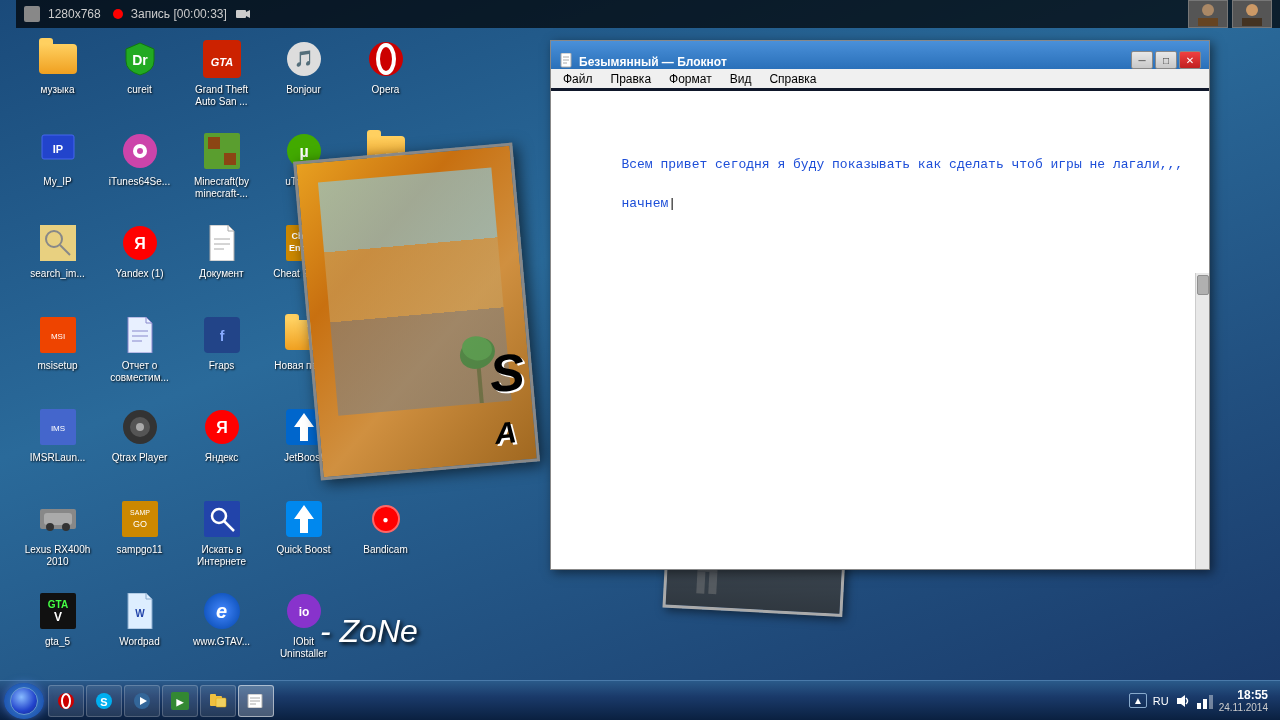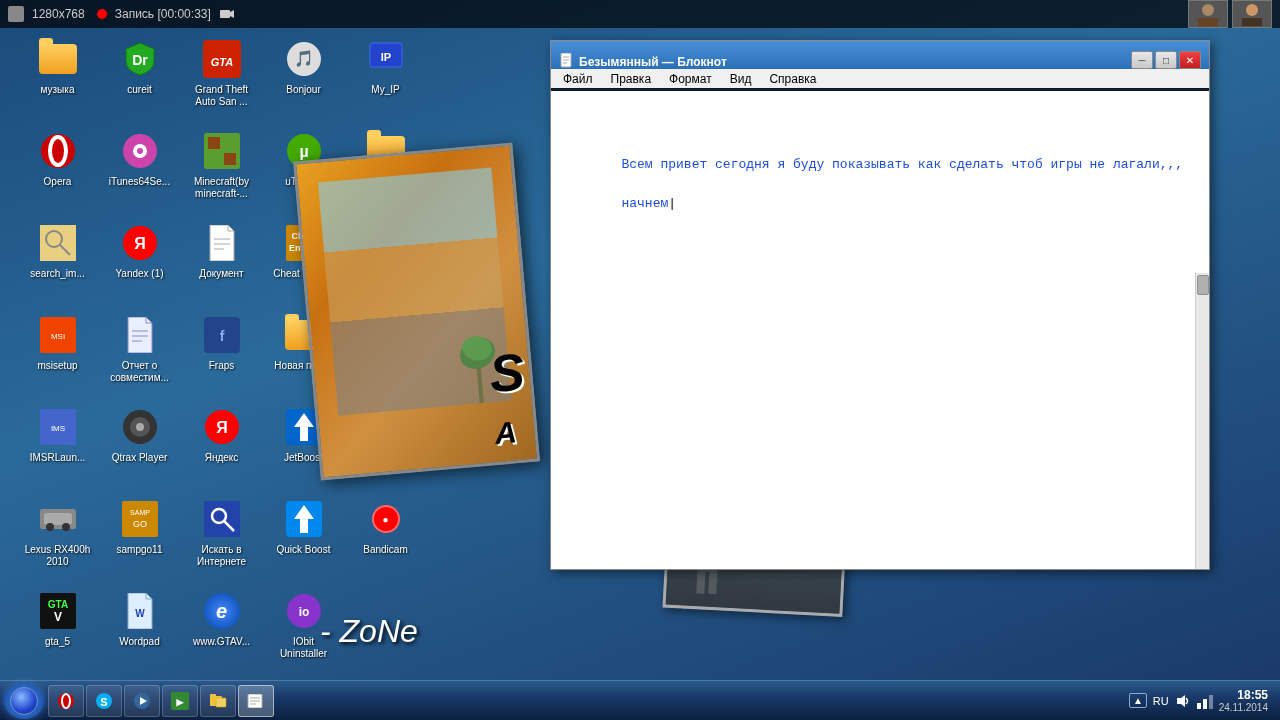--- a/index.html
+++ b/index.html
@@ -17,21 +17,21 @@
       width: 100%;
       height: 680px;
       background: linear-gradient(160deg, #1a4a7a 0%, #2a6a9a 40%, #1a3a6a 100%);
       position: relative;
       overflow: hidden;
     }
 
     
     .top-bar {
       position: absolute;
-      top: 0; left: 0; right: 0;
+      top: 0; left: 16px; right: 0;
       height: 28px;
       background: rgba(0,0,0,0.7);
       display: flex;
       align-items: center;
       padding: 0 8px;
       gap: 8px;
       z-index: 100;
     }
     .top-bar-icon {
       width: 16px; height: 16px;
@@ -479,35 +479,35 @@
             <circle cx="19" cy="19" r="17" fill="#dddddd"></circle>
             <text x="19" y="24" text-anchor="middle" fill="#333" font-size="16">🎵</text>
           </svg>
       </div>
       <span class="icon-label">Bonjour</span>
     </div>
 
     <div class="desktop-icon">
       <div class="icon-img">
         <svg width="36" height="36" viewBox="0 0 36 36">
+            <circle cx="18" cy="18" r="17" fill="#cc0000"></circle>
+            <ellipse cx="18" cy="18" rx="8" ry="14" fill="none" stroke="white" stroke-width="4"></ellipse>
+          </svg>
+      </div>
+      <span class="icon-label">Opera</span>
+    </div>
+
+    <div class="desktop-icon">
+      <div class="icon-img">
+        <svg width="36" height="36" viewBox="0 0 36 36">
             <rect x="2" y="2" width="32" height="24" rx="2" fill="#2244cc" stroke="#4466ee" stroke-width="1"></rect>
             <text x="18" y="20" text-anchor="middle" fill="white" font-size="11" font-weight="bold">IP</text>
           </svg>
       </div>
       <span class="icon-label">My_IP</span>
-    </div>
-
-    <div class="desktop-icon">
-      <div class="icon-img">
-        <svg width="36" height="36" viewBox="0 0 36 36">
-            <circle cx="18" cy="18" r="17" fill="#cc0000"></circle>
-            <ellipse cx="18" cy="18" rx="8" ry="14" fill="none" stroke="white" stroke-width="4"></ellipse>
-          </svg>
-      </div>
-      <span class="icon-label">Opera</span>
     </div>
 
     <div class="desktop-icon">
       <div class="icon-img">
         <svg width="36" height="36" viewBox="0 0 36 36">
             <circle cx="18" cy="18" r="17" fill="#cc44aa"></circle>
             <circle cx="18" cy="18" r="7" fill="white"></circle>
             <circle cx="18" cy="18" r="3" fill="#cc44aa"></circle>
           </svg>
       </div>

